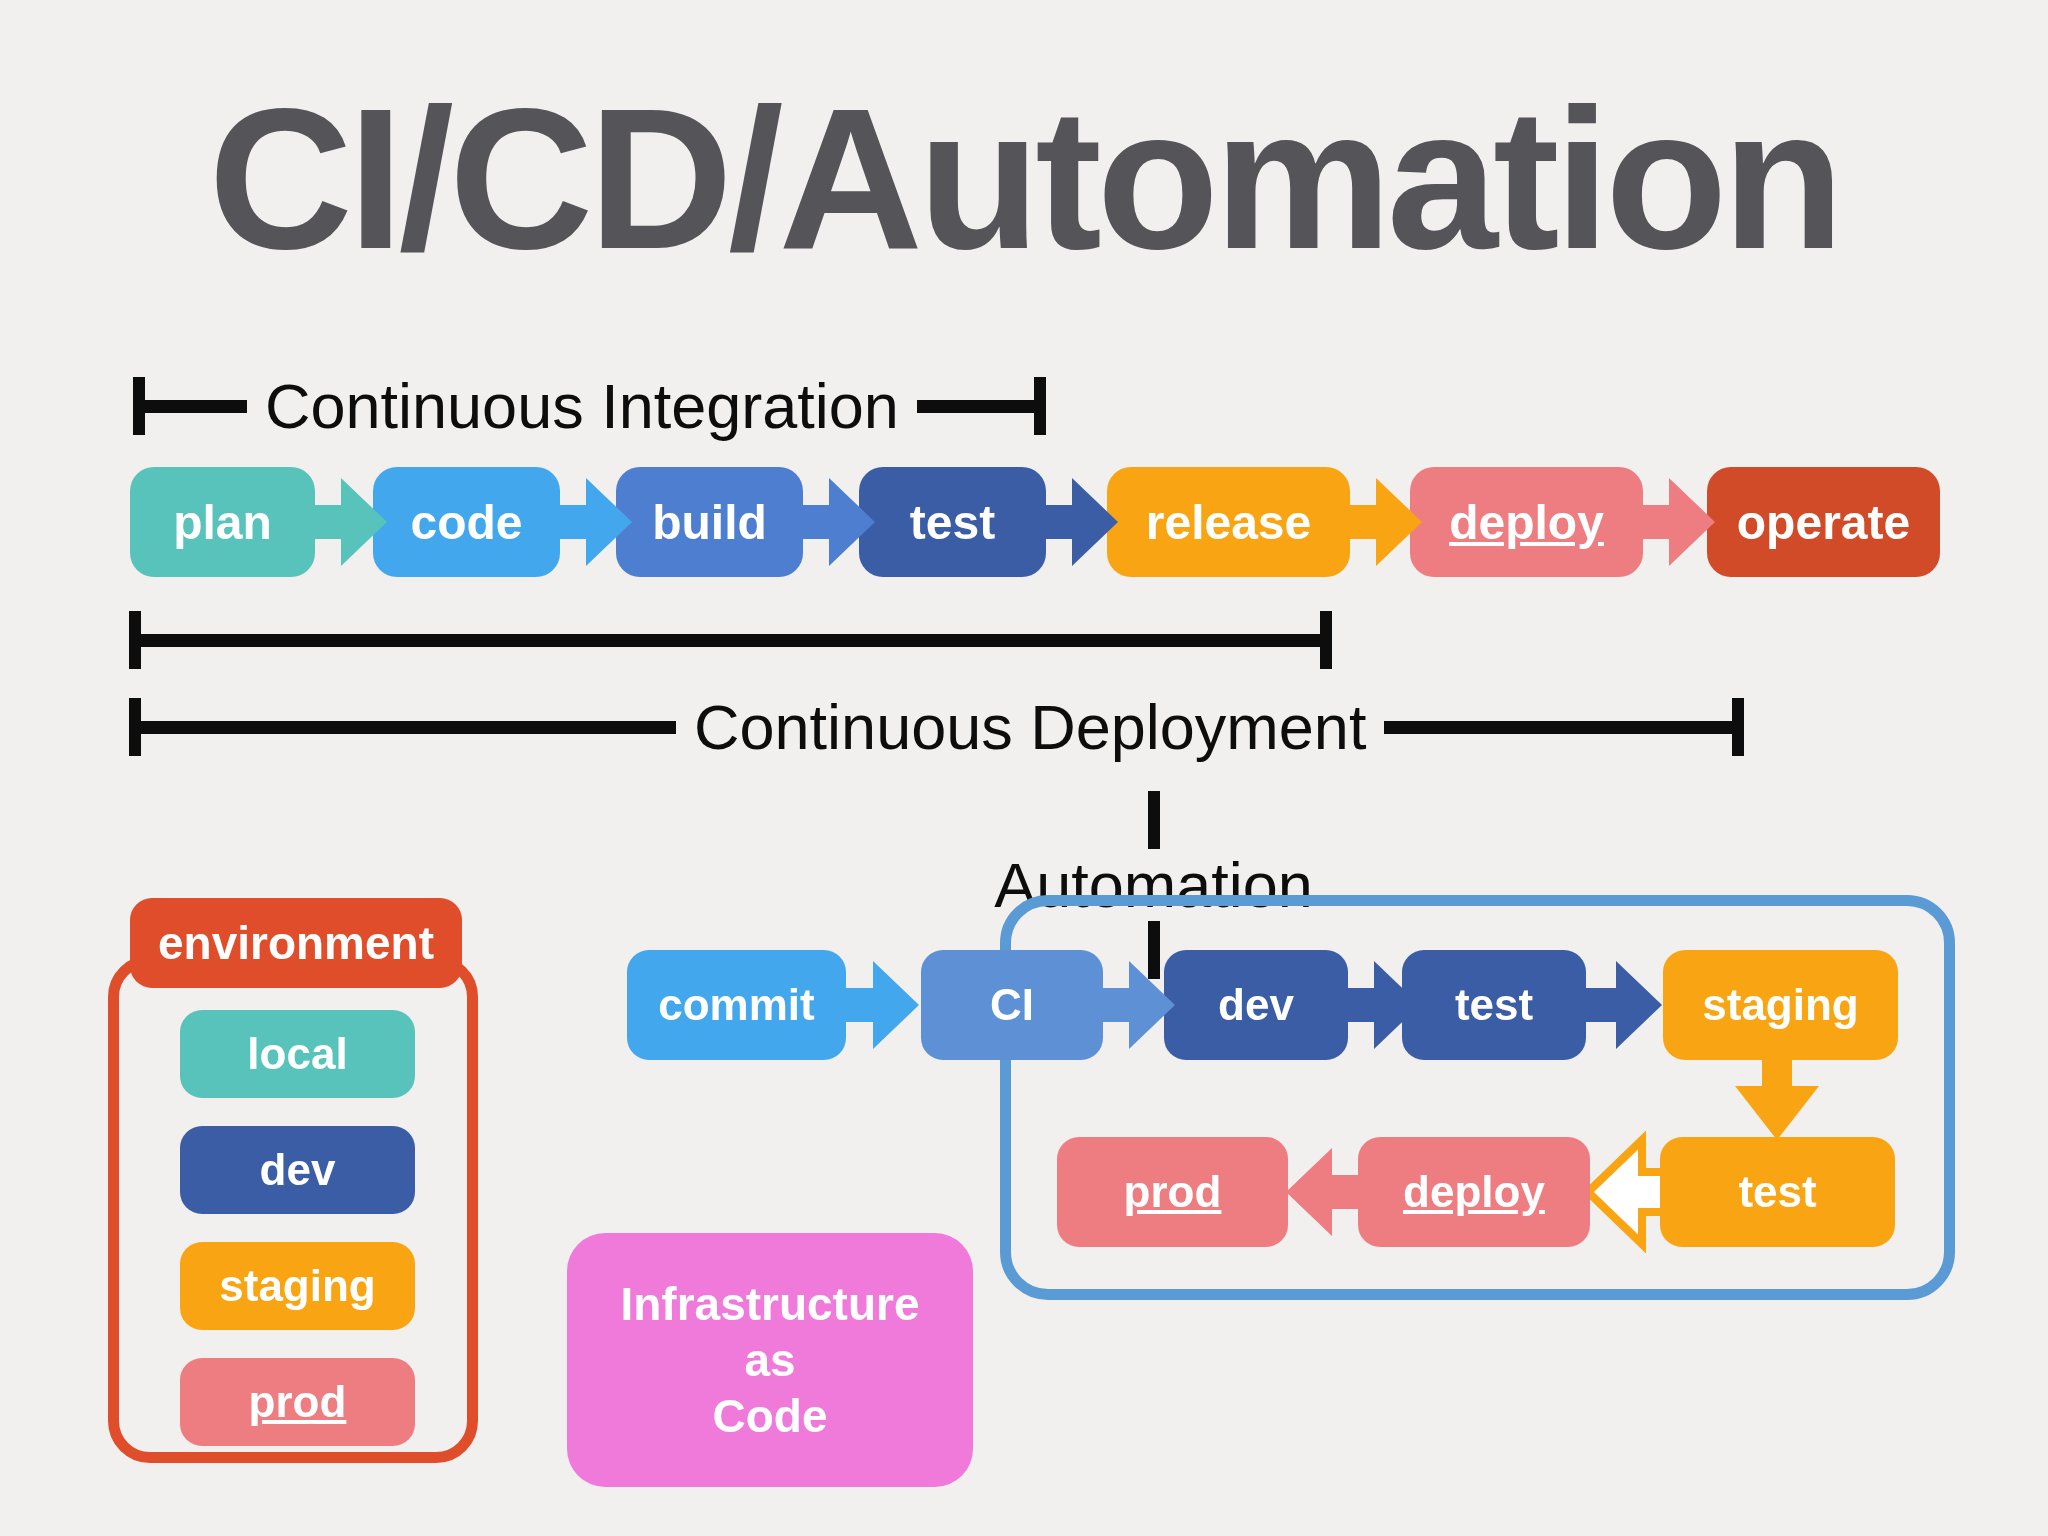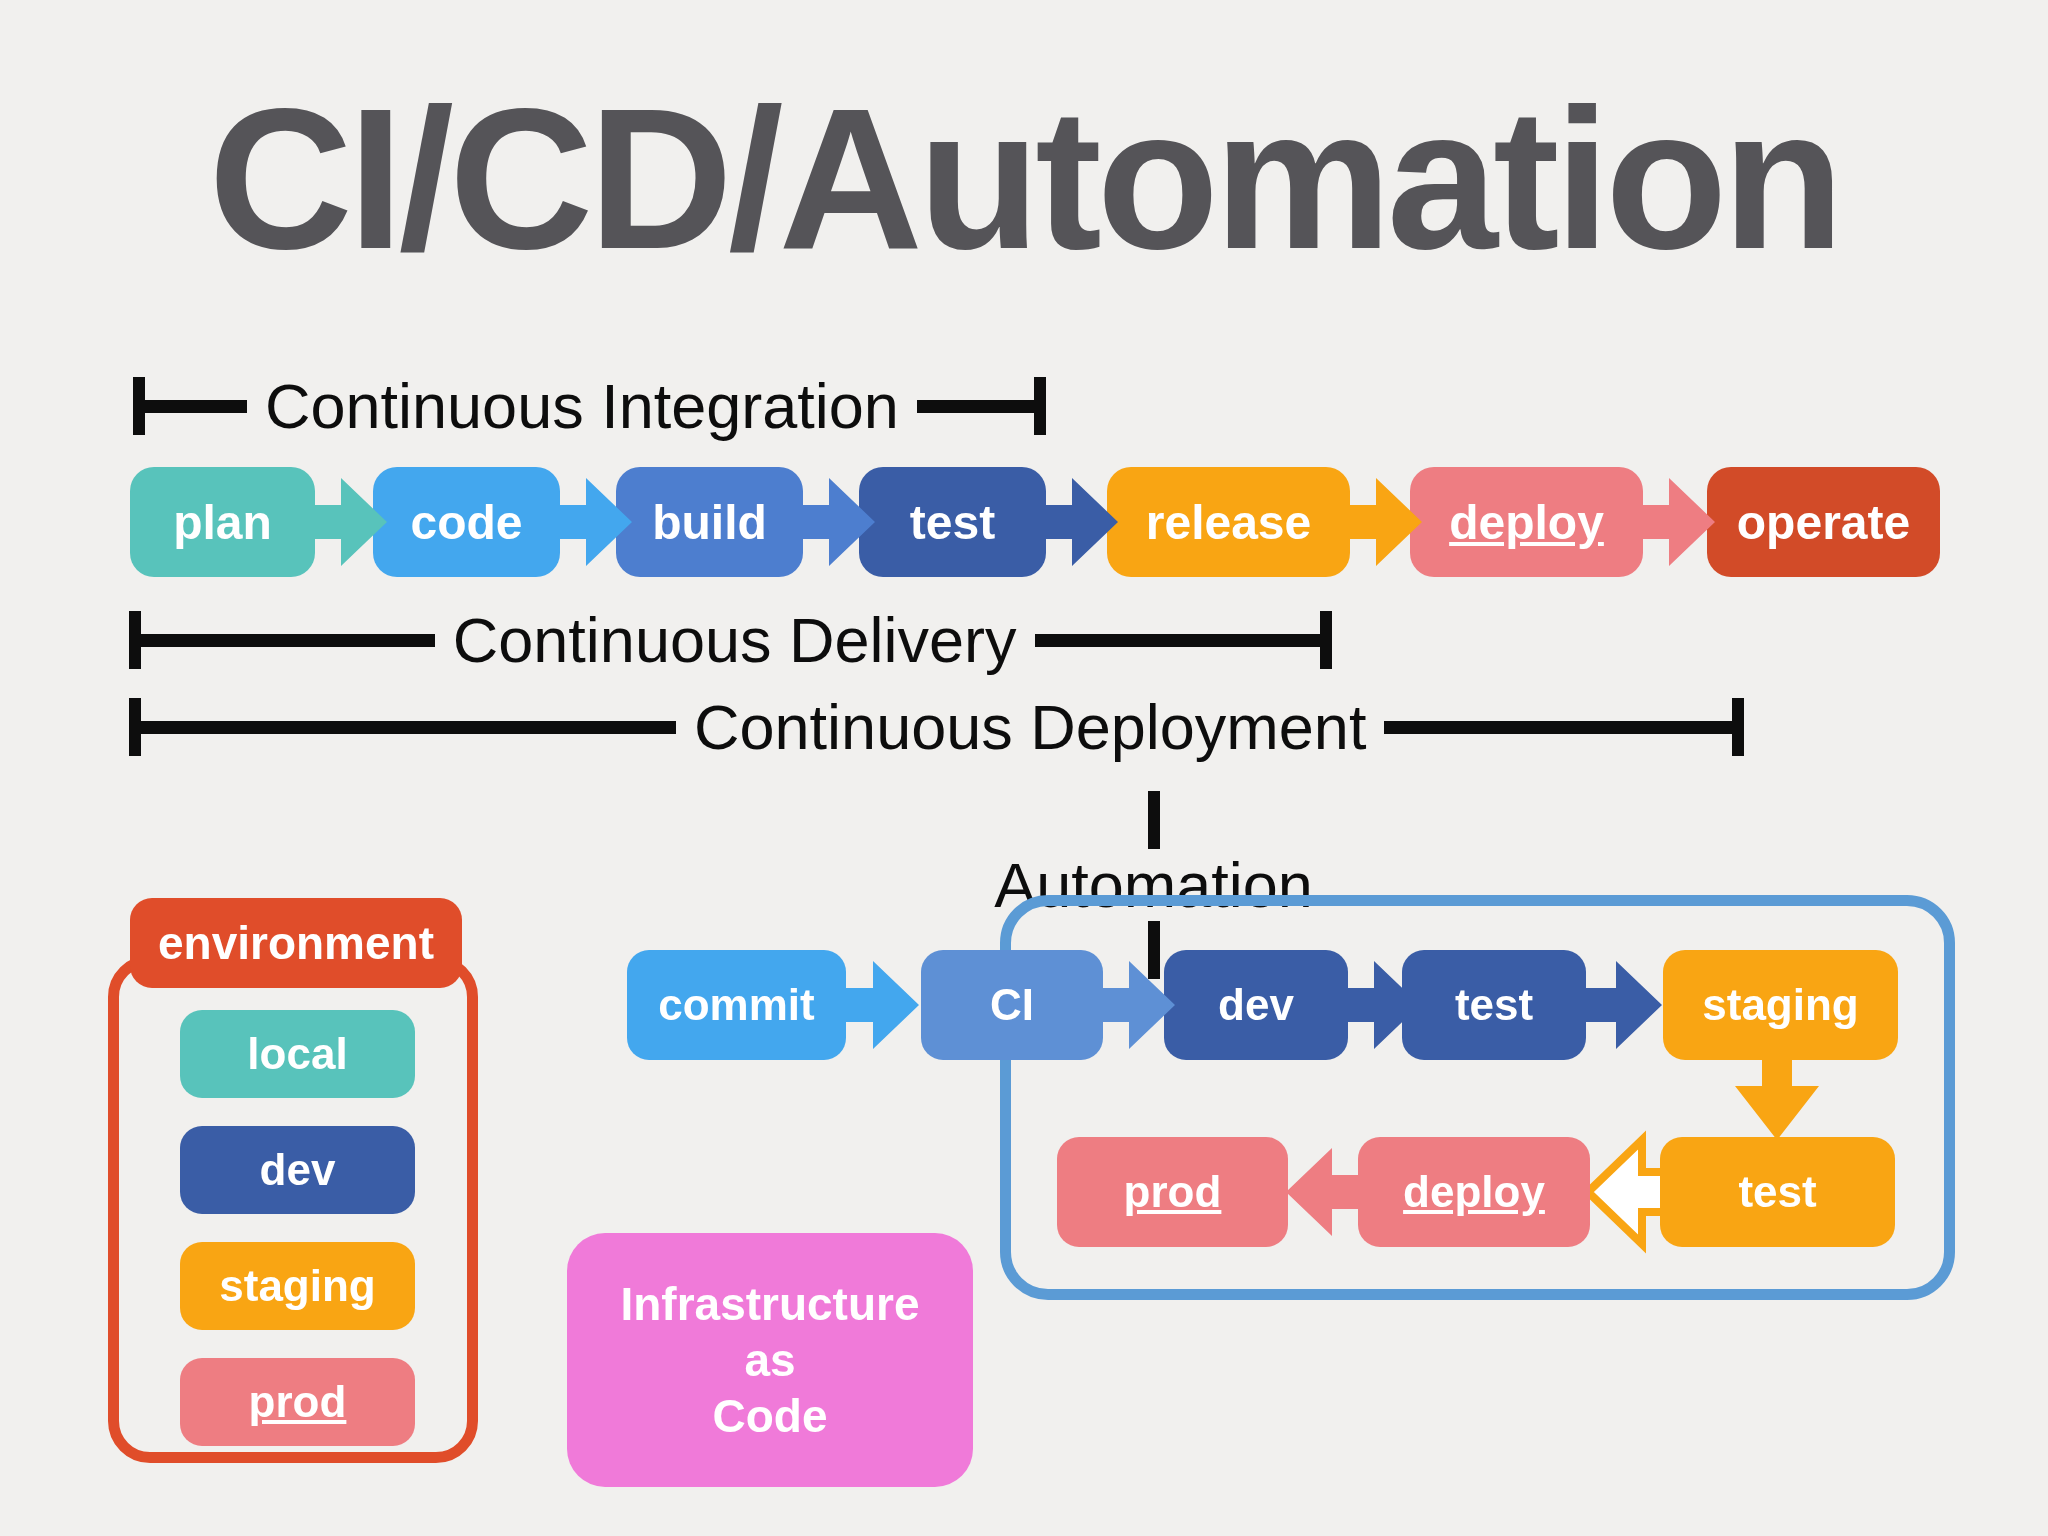--- a/index.html
+++ b/index.html
@@ -121,21 +121,20 @@
   <svg class="arrow" style="left:1346px;top:464px;" width="78" height="116">
       <polygon class="fill-orange" points="0,41 30,41 30,14 76,58 30,102 30,75 0,75"></polygon>
     </svg>
   <svg class="arrow" style="left:1639px;top:464px;" width="78" height="116">
       <polygon class="fill-salmon" points="0,41 30,41 30,14 76,58 30,102 30,75 0,75"></polygon>
     </svg>
 
   <div class="bracket" style="left:129px;top:611px;width:1203px;">
     <div class="cap"></div>
     <div class="seg" style="flex-grow:316;"></div>
-    <div class="lbl">Continuous Delivery</div>
     <div class="seg" style="flex-grow:307;"></div>
     <div class="cap"></div>
   </div>
 
   <div class="bracket" style="left:129px;top:698px;width:1615px;">
     <div class="cap"></div>
     <div class="seg" style="flex-grow:471;"></div>
     <div class="lbl">Continuous Deployment</div>
     <div class="seg" style="flex-grow:306;"></div>
     <div class="cap"></div>

